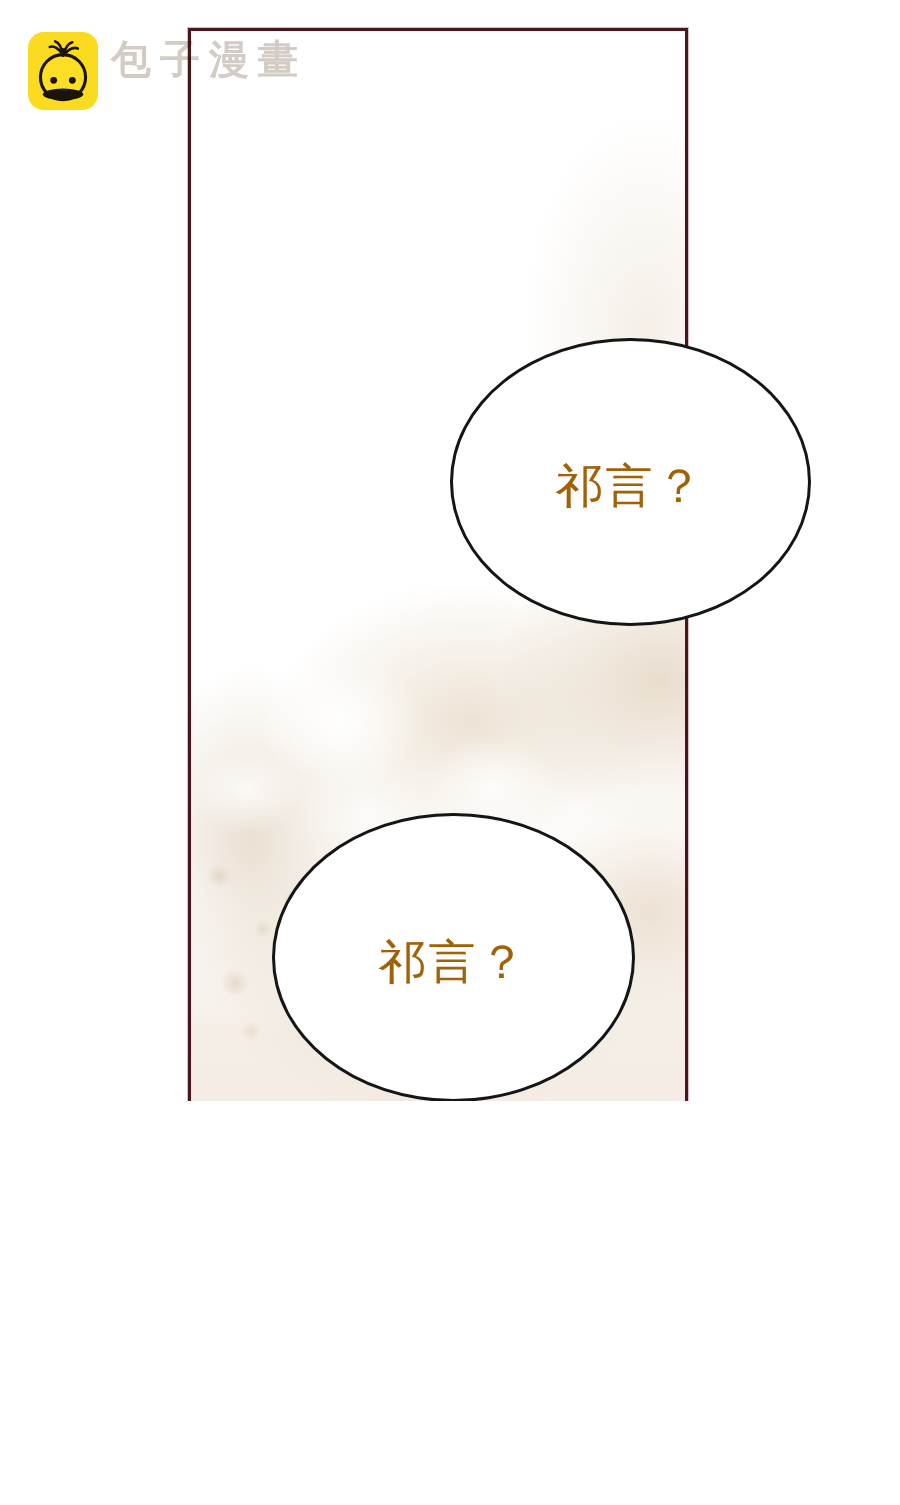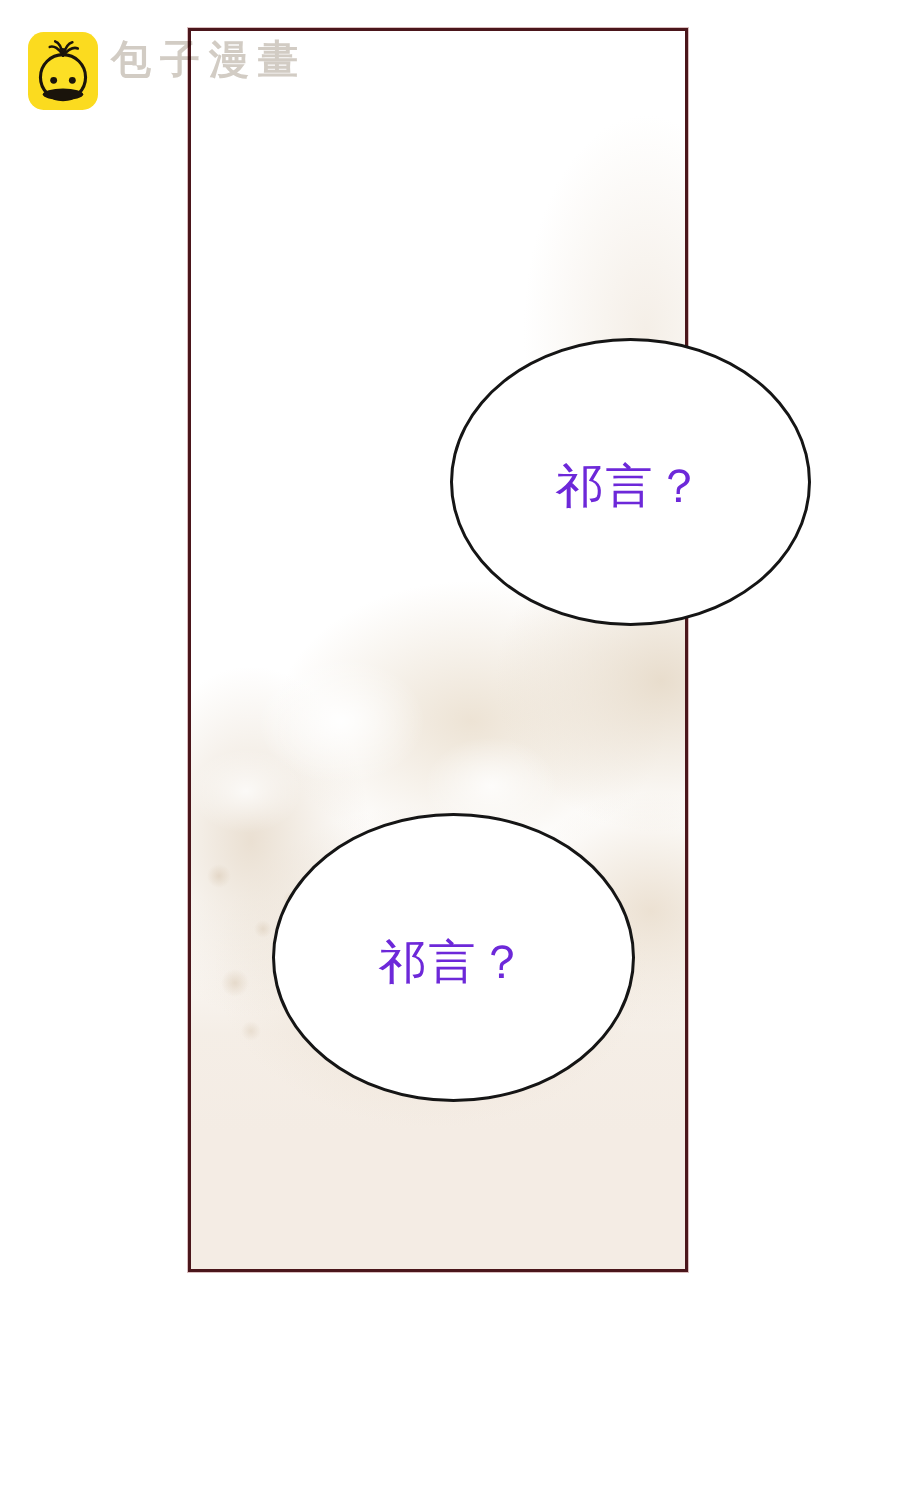--- a/index.html
+++ b/index.html
@@ -2,21 +2,21 @@
 <html><head>
 <meta charset="utf-8">
 <style>
   * { margin: 0; padding: 0; box-sizing: border-box; }
   html, body { background: #ffffff; }
   body { font-family: "DejaVu Sans", "Liberation Sans", sans-serif; }
 
   .page {
     position: relative;
     width: 900px;
-    height: 1505px;
+    height: 1101px;
     background: #ffffff;
     overflow: hidden;
   }
 
   
   .panel {
     position: absolute;
     left: 188px;
     top: 28px;
     width: 500px;
@@ -59,21 +59,21 @@
     border-radius: 50%;
     display: flex;
     align-items: center;
     justify-content: center;
     z-index: 20;
   }
   .bubble-1 { left: 450px; top: 338px; width: 361px; height: 288px; }
   .bubble-2 { left: 272px; top: 813px; width: 363px; height: 289px; }
   .bubble-text {
     font-size: 47px;
-    color: #6d28d9;
+    color: #a16207;
     letter-spacing: 3px;
     line-height: 1;
     white-space: nowrap;
     margin-top: 7px;
   }
 
   
   .watermark {
     position: absolute;
     left: 28px;

